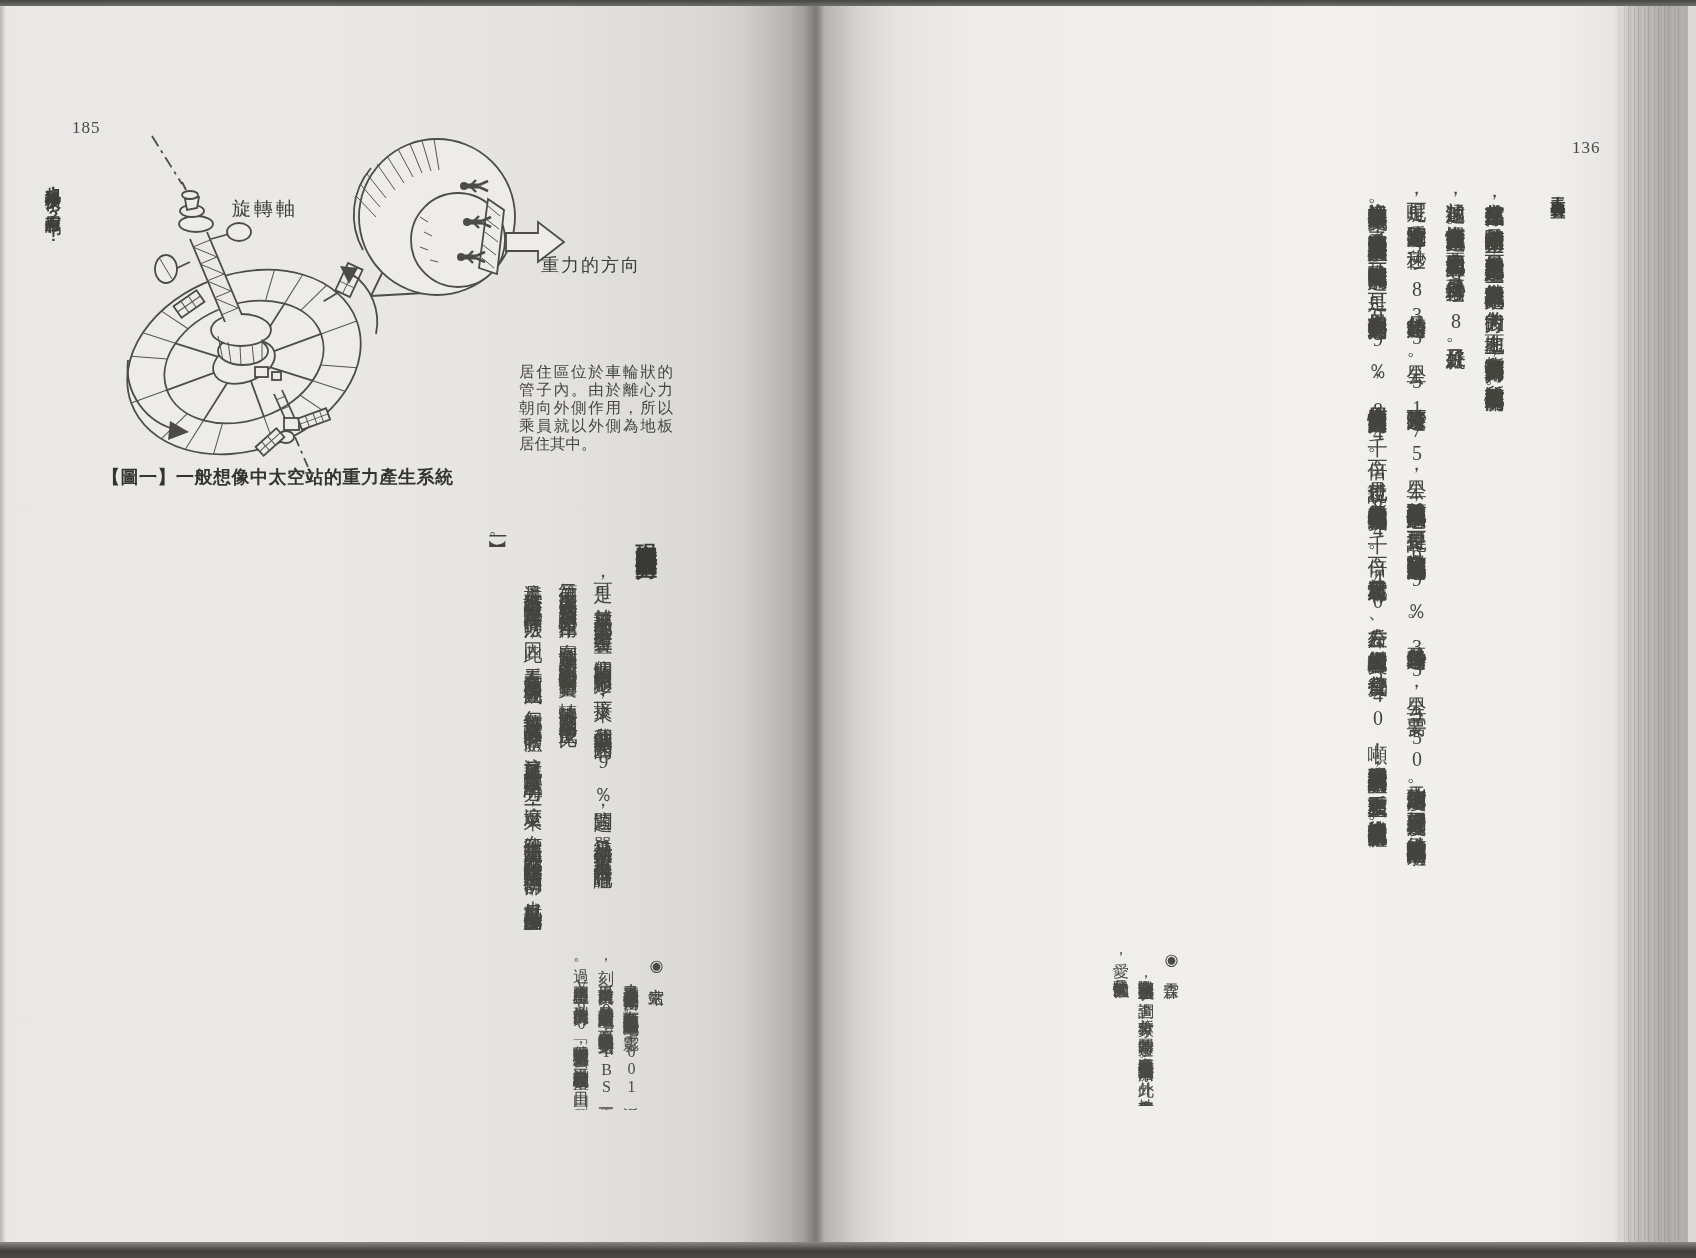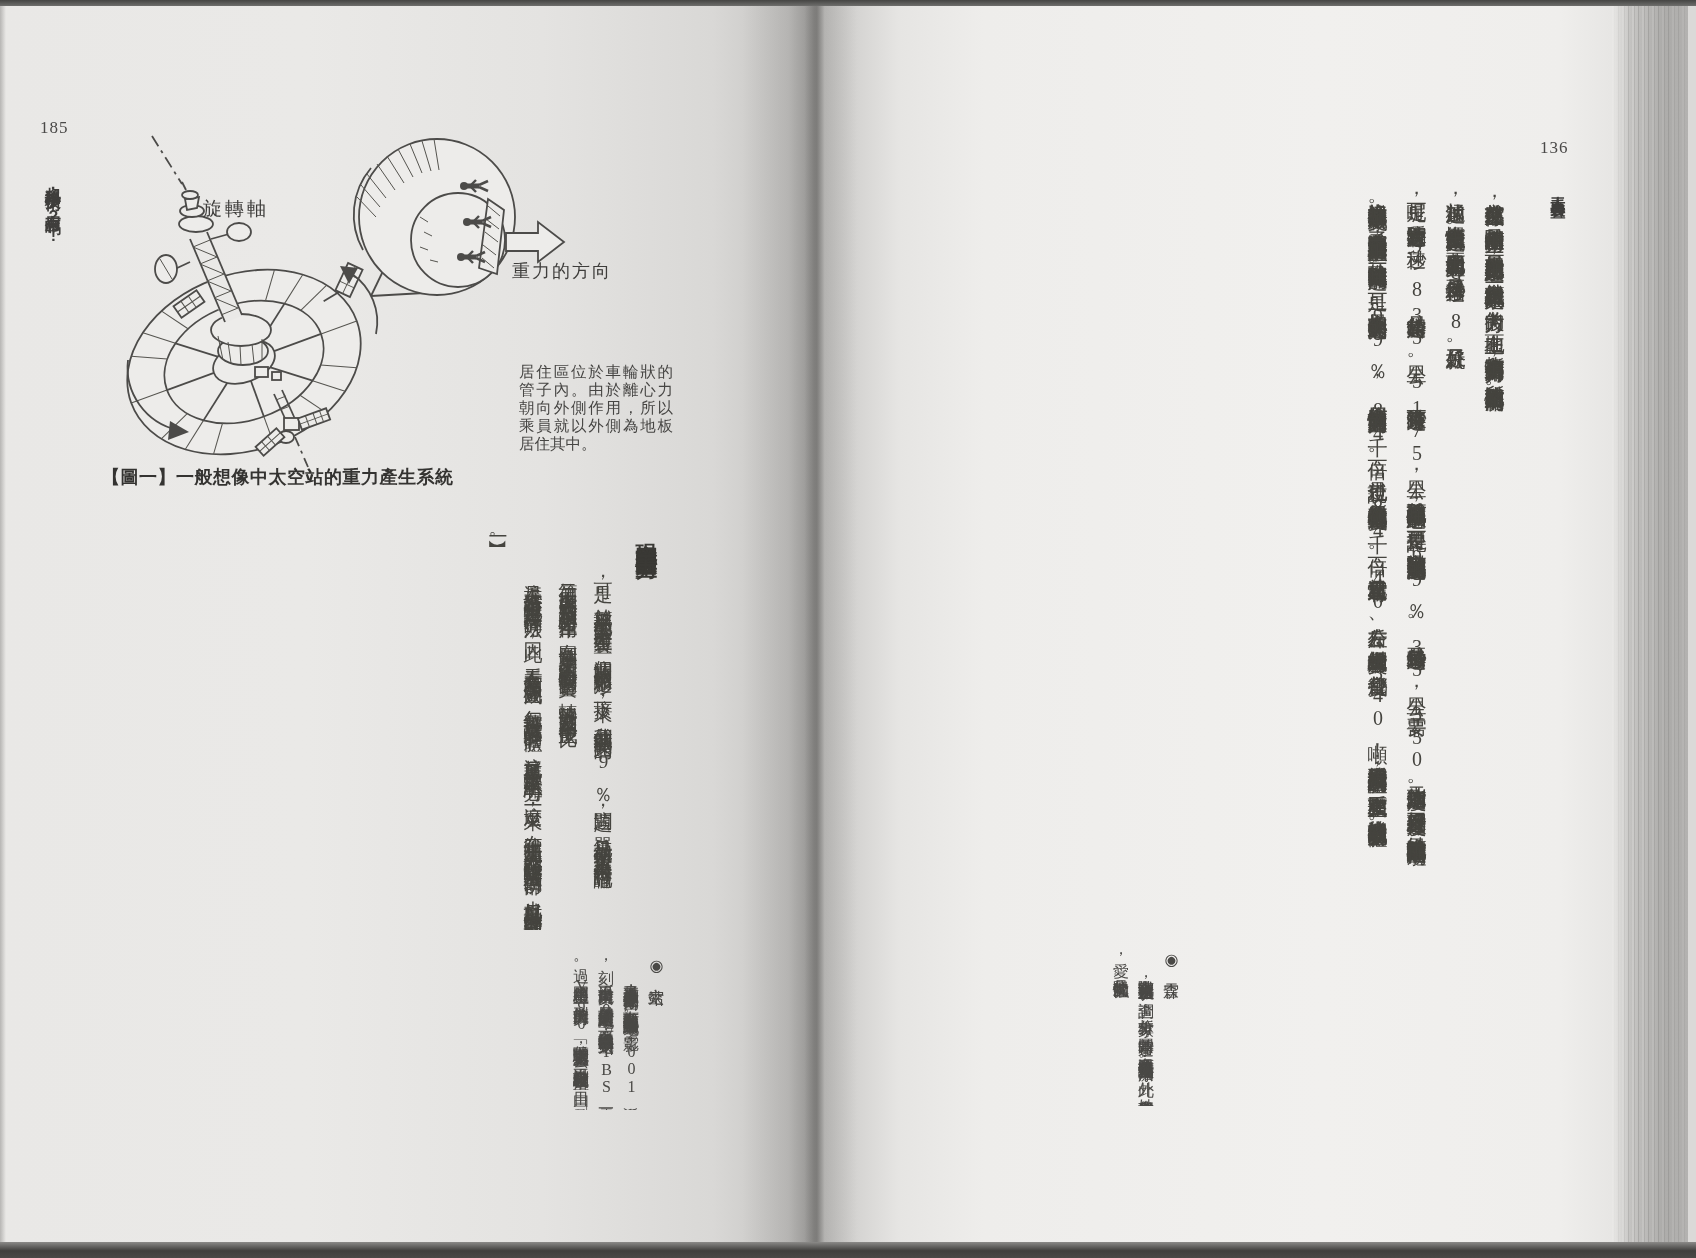--- a/index.html
+++ b/index.html
@@ -7,21 +7,21 @@
     position:relative; width:1696px; height:1258px; overflow:hidden;
     font-family:"Liberation Serif", serif;
     background:linear-gradient(90deg,
       #e9e8e6 0%, #eae9e7 18%, #e4e3e1 32%, #d9d8d6 42%,
       #c6c5c3 46.5%, #a5a4a2 48%, #b9b8b6 48.6%, #d5d4d2 50.5%,
       #e6e5e3 53%, #eeedeb 58%, #f1f0ee 78%, #efeeec 92%,
       #e7e6e4 95%, #dddcda 100%);
   }
   .vtext { writing-mode:vertical-rl; text-orientation:upright; }
 
-  .pagenum { position:absolute; font-size:17px; color:#4a4948; letter-spacing:1px; }
+  .pagenum { position:absolute; font-size:17px; color:#4a4948; letter-spacing:1px;margin-left:32px; }
   #left-pn  { left:40px;  top:118px; }
   #right-pn { left:1540px; top:138px; }
 
   .running-head { position:absolute; font-family:"Liberation Sans", sans-serif;
     font-weight:bold; color:#3f3e3c; }
   #left-rh  { left:42px;  top:174px; font-size:16px; height:190px; letter-spacing:2px; }
   #right-rh { left:1548px; top:184px; font-size:15px; height:120px; letter-spacing:1.5px; }
 
   .main-vert { position:absolute; color:#45443f; overflow:hidden; }
   #right-main { left:912px; top:146px; width:602px; height:780px;
@@ -34,23 +34,23 @@
     font-weight:bold; color:#39383
 4; color:#3a3935; font-family:"Liberation Sans", sans-serif; }
 
   .note { position:absolute; color:#4a4946; font-size:16px; line-height:25px;
     letter-spacing:0.5px; overflow:hidden; }
   #left-note  { left:111px; top:956px; width:558px; height:154px; }
   #right-note { left:946px; top:950px; width:238px; height:156px; }
   .note p { margin:0; }
   .note .note-body { text-indent:17px; }
 
-  .fig-label { position:absolute; font-family:"Liberation Sans", sans-serif; color:#3e3d3b; }
+  .fig-label { position:absolute; font-family:"Liberation Sans", sans-serif; color:#3e3d3b;margin-left:29px; }
   #label-axis { left:203px; top:196px; font-size:19px; letter-spacing:3px; }
-  #label-grav { left:512px; top:259px; font-size:18px; letter-spacing:2px; }
+  #label-grav { left:512px; top:253px; font-size:18px; letter-spacing:2px; }
   #inset-caption { position:absolute; left:519px; top:363px; width:154px;
     font-family:"Liberation Sans", sans-serif; font-size:15.5px; line-height:18px;
     text-align:justify; color:#464543; }
   #fig-caption { position:absolute; left:102px; top:465px;
     font-family:"Liberation Sans", sans-serif; font-size:18px; font-weight:bold;
     letter-spacing:0.5px; color:#343331; }
 
   #fig-svg { position:absolute; left:90px; top:122px; }
 
   .edge-top { position:absolute; left:0; top:0; width:1696px; height:6px;

